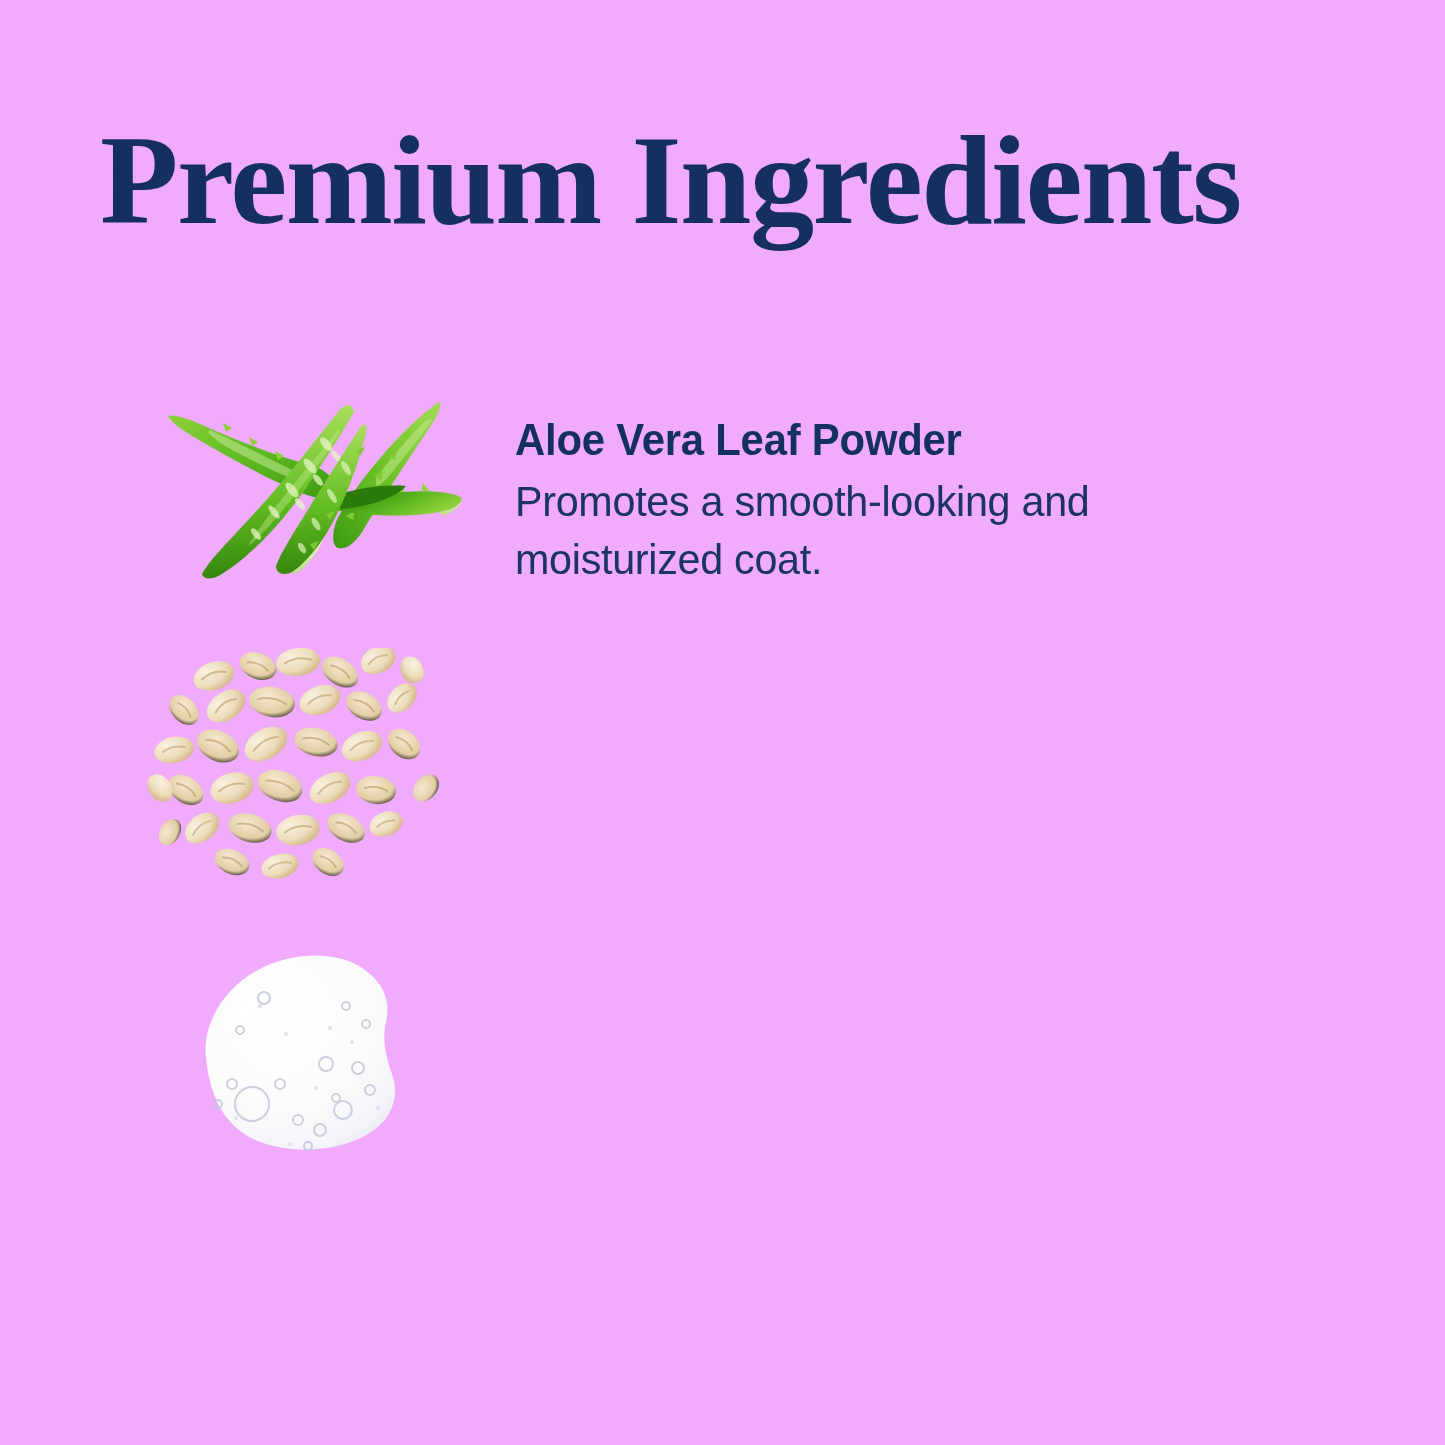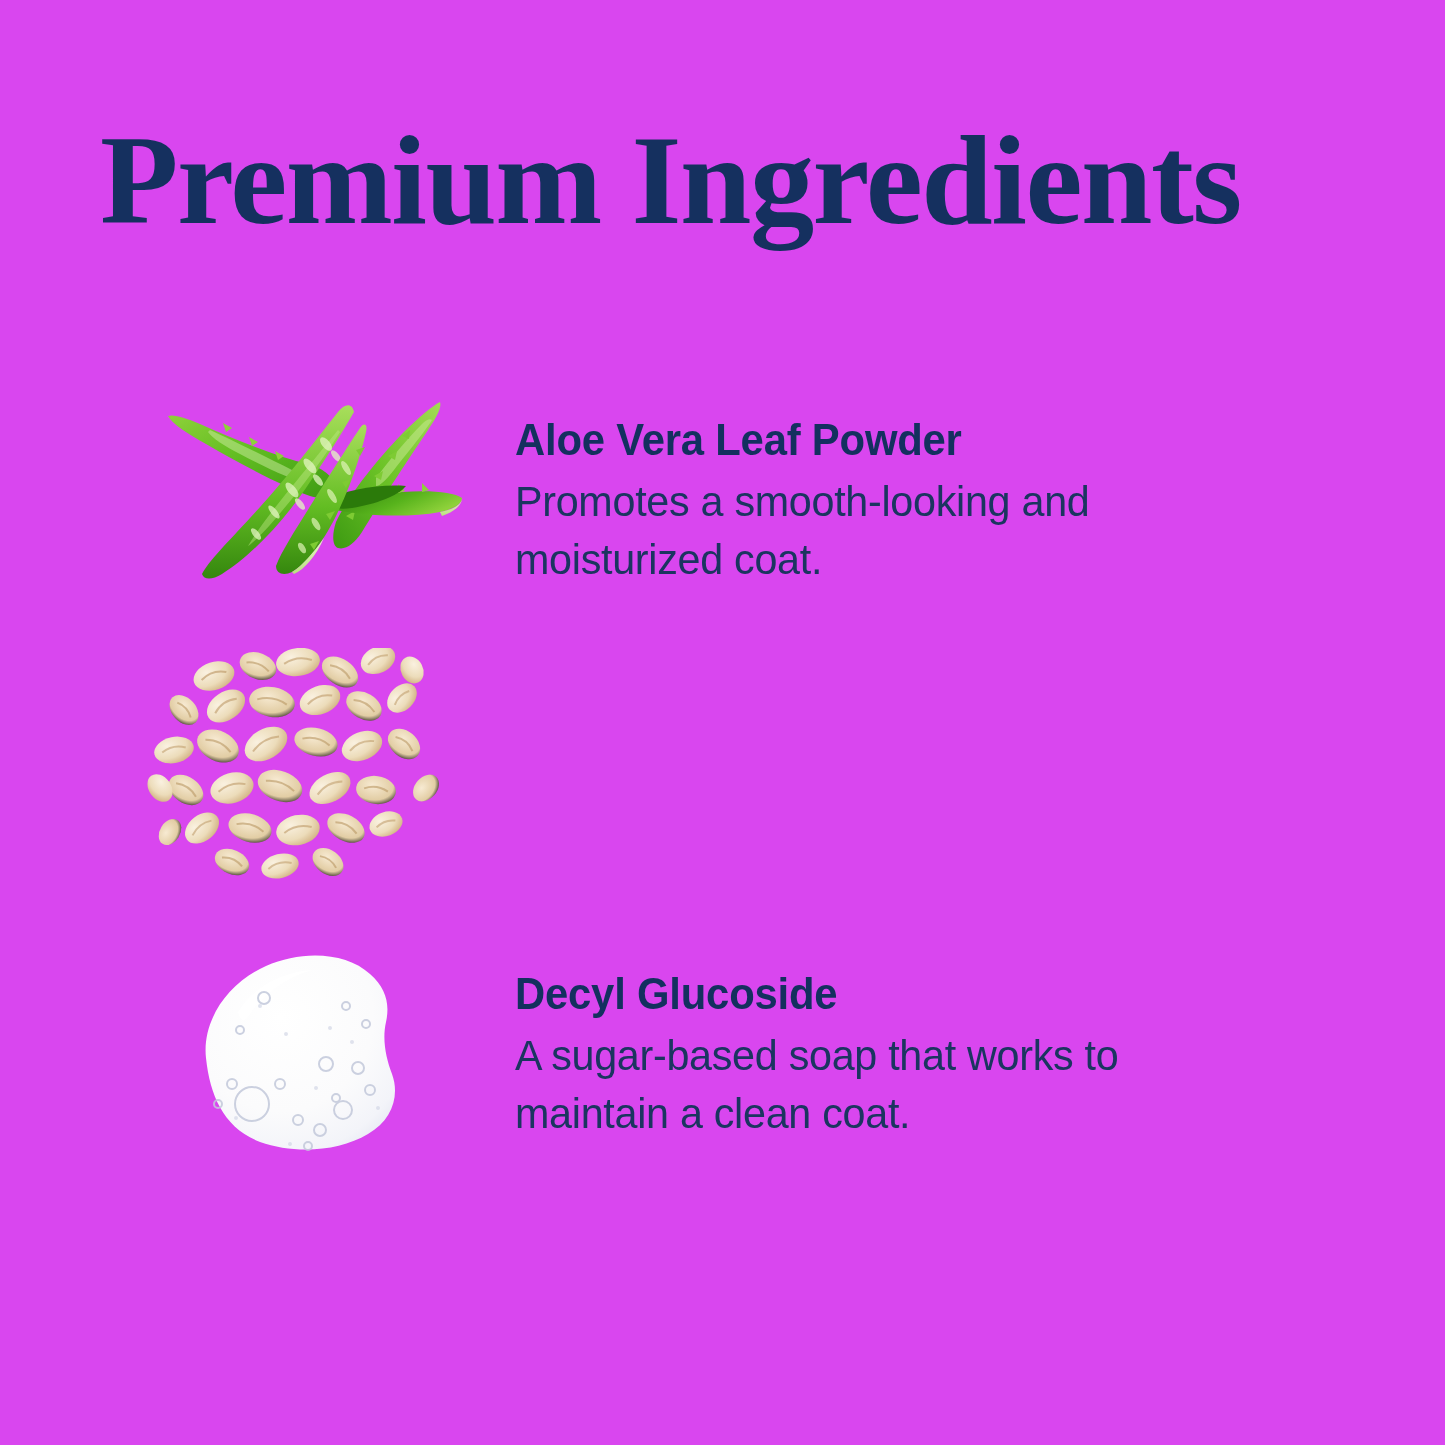--- a/index.html
+++ b/index.html
@@ -11,21 +11,21 @@
     height: 1445px;
     background: #eef1fd;
     font-family: "Liberation Sans", sans-serif;
     overflow: hidden;
   }
 
   .page {
     position: relative;
     width: 1445px;
     height: 1445px;
-    background: #d946ef;
+    background: #f0abfc;
     box-sizing: border-box;
   }
 
   
   .page-title {
     position: absolute;
     left: 100px;
     top: 122px;
     width: 1250px;
     color: #15305f;
@@ -422,20 +422,16 @@
             <circle cx="146" cy="96" r="2"></circle>
             <circle cx="212" cy="104" r="2"></circle>
             <circle cx="176" cy="150" r="2"></circle>
             <circle cx="238" cy="170" r="2"></circle>
             <circle cx="96" cy="180" r="2"></circle>
             <circle cx="150" cy="206" r="2"></circle>
             <circle cx="190" cy="90" r="2"></circle>
           </g>
         </svg>
       </div>
-      <div class="row-text">
-        <p class="ing-name">Decyl Glucoside</p>
-        <p class="ing-desc">A sugar-based soap that works to maintain a clean coat.</p>
-      </div>
     </div>
 
   </div>
 </div>
 
 </body></html>

